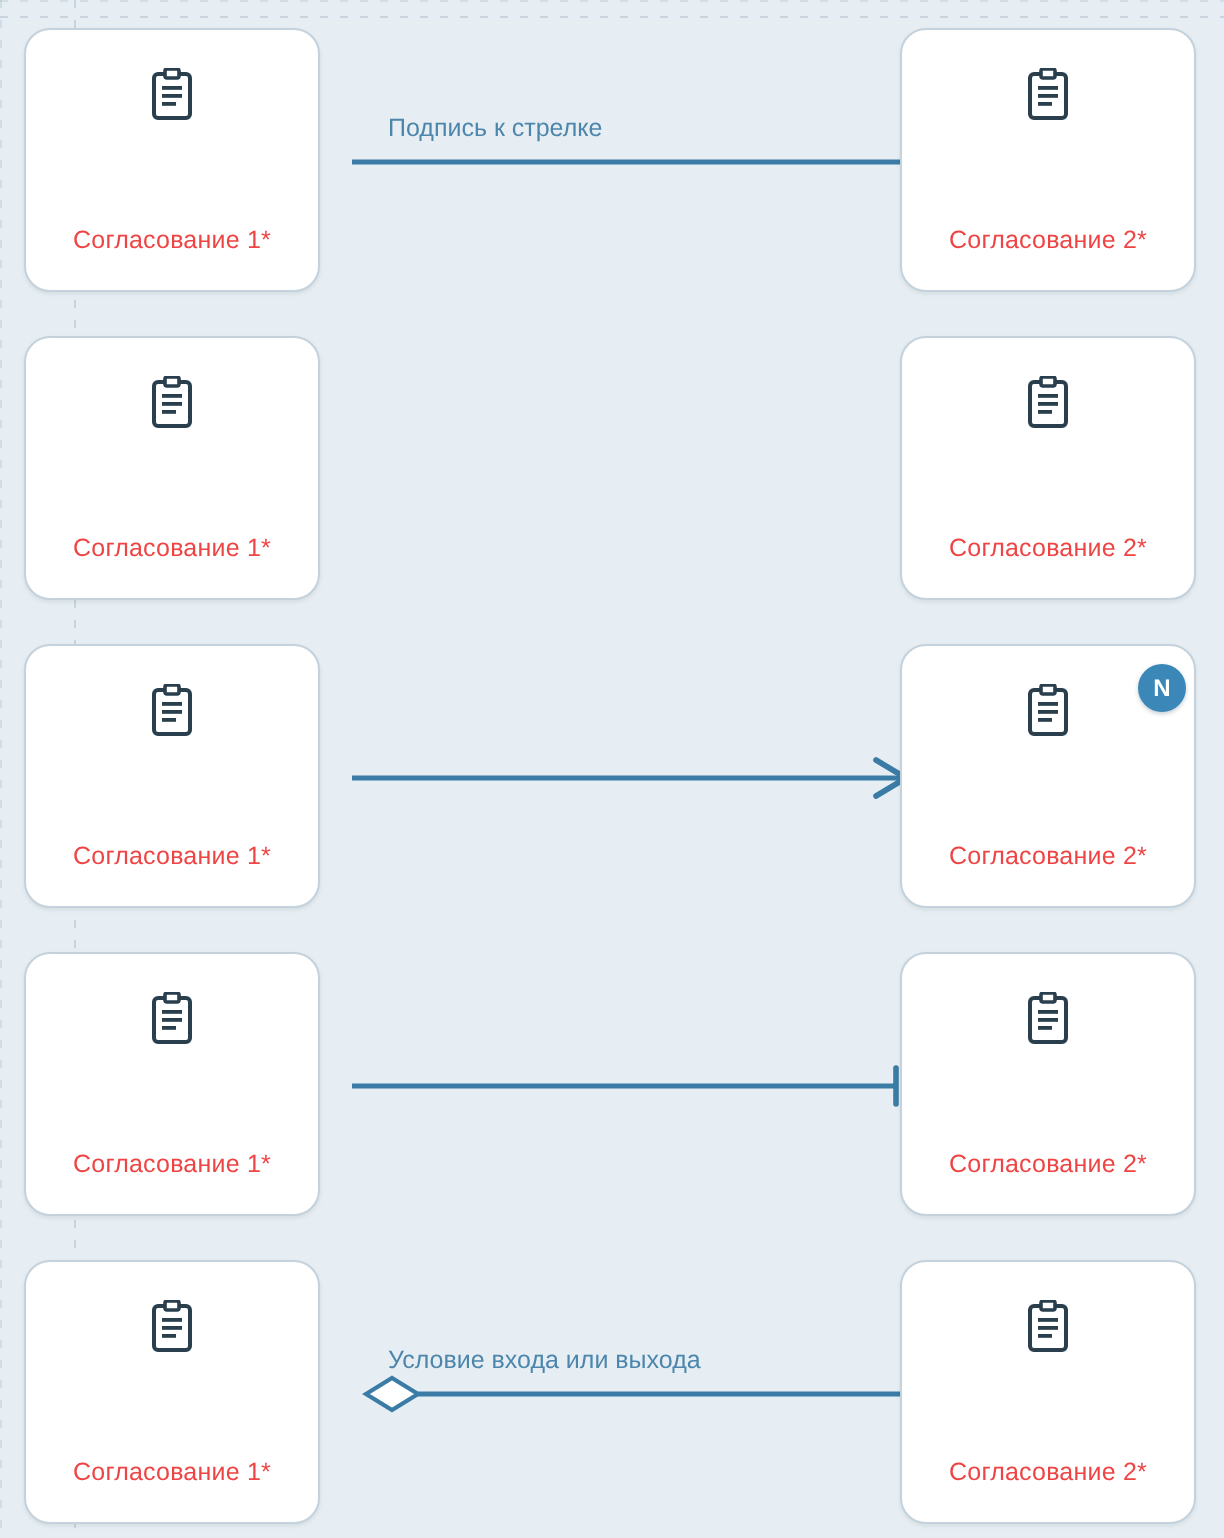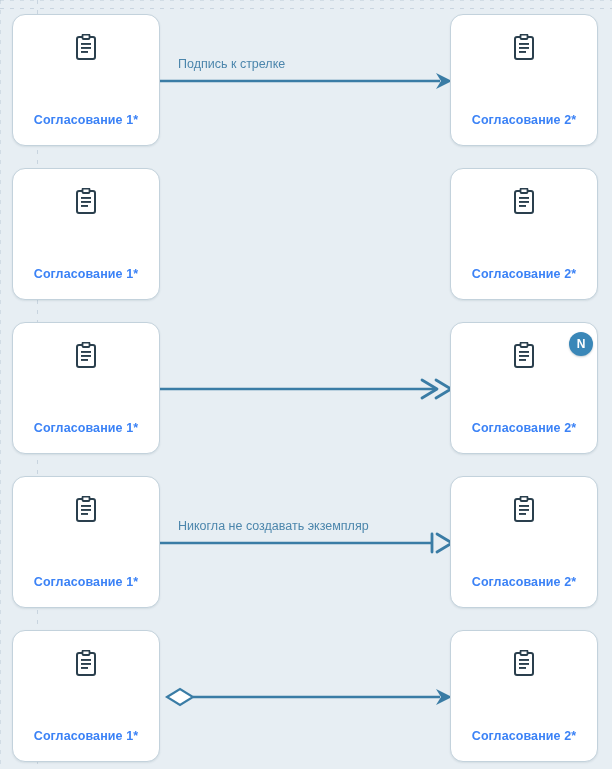--- a/index.html
+++ b/index.html
@@ -84,22 +84,22 @@
   .node.right { left: 450px; }
 
   .node-icon {
     width: 22px;
     height: 26px;
     margin-bottom: 9px;
     display: block;
   }
   .node-label {
     font-size: 12.5px;
-    font-weight: bold;
-    color: #3b82f6;
+    font-weight: normal;
+    color: #ef4444;
     letter-spacing: 0.1px;
     white-space: nowrap;
     margin-top: 44px;
   }
 
   .badge {
     position: absolute;
     top: 9px;
     right: 4px;
     width: 24px;
@@ -110,21 +110,21 @@
     font-size: 12px;
     font-weight: bold;
     display: flex;
     align-items: center;
     justify-content: center;
     box-shadow: 0 1px 2px rgba(30,60,80,0.25);
   }
 
   .connector {
     position: absolute;
-    left: 160px;
+    left: 176px;
     top: 0;
     width: 292px;
     height: 132px;
   }
   .conn-svg {
     position: absolute;
     left: 0;
     top: 0;
     width: 292px;
     height: 132px;
@@ -247,21 +247,20 @@
       </svg>
       <div class="node-label">Согласование 1*</div>
     </div>
 
     <div class="connector">
       <svg class="conn-svg" viewBox="0 0 292 132">
         <line x1="0" y1="67" x2="272" y2="67" stroke="#3a7ca5" stroke-width="2.6"></line>
         <line x1="272" y1="58" x2="272" y2="76" stroke="#3a7ca5" stroke-width="2.8" stroke-linecap="round"></line>
         <path d="M277 58 L292 67 L277 76" fill="none" stroke="#3a7ca5" stroke-width="2.8" stroke-linecap="round" stroke-linejoin="round"></path>
       </svg>
-      <div class="edge-label">Никогла не создавать экземпляр</div>
     </div>
 
     <div class="node right">
       <svg class="node-icon" viewBox="0 0 22 26">
         <rect x="2" y="3" width="18" height="22" rx="2" fill="none" stroke="#2a3f4d" stroke-width="2"></rect>
         <rect x="7.5" y="0.5" width="7" height="4.5" rx="1" fill="#ffffff" stroke="#2a3f4d" stroke-width="1.8"></rect>
         <rect x="6" y="9" width="10" height="1.9" fill="#2a3f4d"></rect>
         <rect x="6" y="13" width="10" height="1.9" fill="#2a3f4d"></rect>
         <rect x="6" y="17" width="7" height="1.9" fill="#2a3f4d"></rect>
       </svg>
@@ -280,20 +279,21 @@
       </svg>
       <div class="node-label">Согласование 1*</div>
     </div>
 
     <div class="connector">
       <svg class="conn-svg" viewBox="0 0 292 132">
         <polygon points="7,67 20,59 33,67 20,75" fill="#ffffff" stroke="#3a7ca5" stroke-width="2.1"></polygon>
         <line x1="33" y1="67" x2="280" y2="67" stroke="#3a7ca5" stroke-width="2.6"></line>
         <path d="M276 59 L292 67 L276 75 L281 67 Z" fill="#3a7ca5"></path>
       </svg>
+      <div class="edge-label">Условие входа или выхода</div>
     </div>
 
     <div class="node right">
       <svg class="node-icon" viewBox="0 0 22 26">
         <rect x="2" y="3" width="18" height="22" rx="2" fill="none" stroke="#2a3f4d" stroke-width="2"></rect>
         <rect x="7.5" y="0.5" width="7" height="4.5" rx="1" fill="#ffffff" stroke="#2a3f4d" stroke-width="1.8"></rect>
         <rect x="6" y="9" width="10" height="1.9" fill="#2a3f4d"></rect>
         <rect x="6" y="13" width="10" height="1.9" fill="#2a3f4d"></rect>
         <rect x="6" y="17" width="7" height="1.9" fill="#2a3f4d"></rect>
       </svg>

